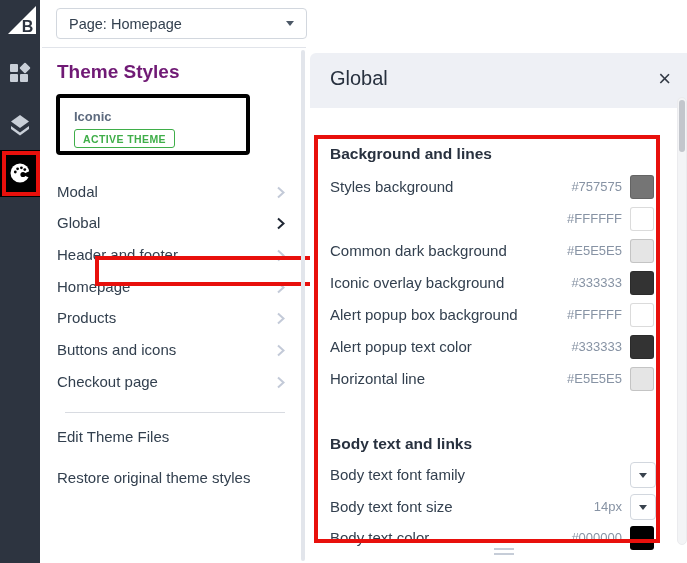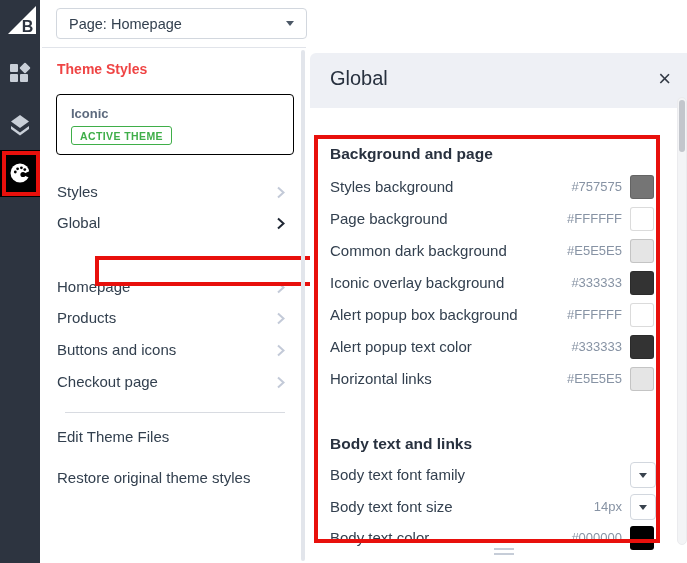--- a/index.html
+++ b/index.html
@@ -32,23 +32,23 @@
   .topbar-border { position:absolute; left:42px; top:47px; width:264px; height:1px; background:#e1e4ea; }
   .page-select { position:absolute; left:16px; top:8px; width:251px; height:31px; background:#fff;
                  border:1px solid #d2d7de; border-radius:4px; cursor:pointer;
                  display:flex; align-items:center; padding:8px 12px; }
   .page-select .lbl { font-size:14.5px; color:#33404f; }
   .caret-down { width:0; height:0; border-left:4.5px solid transparent; border-right:4.5px solid transparent;
                 border-top:5.5px solid #4c5866; margin-left:auto; }
 
   
   .left-panel { position:absolute; left:40px; top:48px; width:270px; height:515px; background:#fff; }
-  .lp-title { position:absolute; left:17px; top:13px; font-size:14px; font-weight:700; color:#ef4444; }
-  .theme-card { position:absolute; left:16px; top:46px; width:238px; height:61px; background:#fff;
-                border:1px solid #000000; border-radius:4px; cursor:pointer; }
+  .lp-title { position:absolute; left:17px; top:13px; font-size:19px; font-weight:700; color:#701a75; }
+  .theme-card { position:absolute; left:16px; top:46px; width:194px; height:61px; background:#fff;
+                border:4px solid #000000; border-radius:4px; cursor:pointer; }
   .theme-name { position:absolute; left:14px; top:11px; font-size:13px; font-weight:700; color:#5d6a7e; }
   .badge { position:absolute; left:14px; top:31px; font-size:10.5px; font-weight:700; letter-spacing:.4px;
            color:#3fae49; border:1px solid #3fae49; border-radius:3px; padding:3px 8px 2px; }
   .menu-item { position:absolute; left:17px; width:236px; height:26px; line-height:26px; cursor:pointer; }
   .menu-item .m-lbl { font-size:15px; color:#33404f; }
   .menu-item svg { position:absolute; right:8px; top:7px; }
   .lp-divider { position:absolute; left:25px; top:364px; width:220px; height:1px; background:#d8dbe1; }
   .footer-link { position:absolute; left:17px; width:230px; height:26px; line-height:26px;
                  font-size:15px; color:#33404f; cursor:pointer; }
   .fl-1 { top:376px; } .fl-2 { top:417px; }
@@ -132,28 +132,34 @@
 
   <section class="left-panel">
     <h1 class="lp-title">Theme Styles</h1>
 
     <div class="theme-card">
       <div class="theme-name">Iconic</div>
       <div class="badge">ACTIVE THEME</div>
     </div>
 
     <div class="menu-item" style="top:131px">
-      <span class="m-lbl">Styles</span>
+      <span class="m-lbl">Modal</span>
       <svg width="8" height="13" viewBox="0 0 8 13" fill="none" stroke="#c3cad8" stroke-width="2">
           <polyline points="1,1.5 6.5,6.5 1,11.5"></polyline>
         </svg>
     </div>
     <div class="menu-item" style="top:162px">
       <span class="m-lbl">Global</span>
       <svg width="8" height="13" viewBox="0 0 8 13" fill="none" stroke="#1f2734" stroke-width="2">
+          <polyline points="1,1.5 6.5,6.5 1,11.5"></polyline>
+        </svg>
+    </div>
+    <div class="menu-item" style="top:194px">
+      <span class="m-lbl">Header and footer</span>
+      <svg width="8" height="13" viewBox="0 0 8 13" fill="none" stroke="#c3cad8" stroke-width="2">
           <polyline points="1,1.5 6.5,6.5 1,11.5"></polyline>
         </svg>
     </div>
     <div class="menu-item" style="top:226px">
       <span class="m-lbl">Homepage</span>
       <svg width="8" height="13" viewBox="0 0 8 13" fill="none" stroke="#c3cad8" stroke-width="2">
           <polyline points="1,1.5 6.5,6.5 1,11.5"></polyline>
         </svg>
     </div>
     <div class="menu-item" style="top:257px">
@@ -182,29 +188,28 @@
     <div class="footer-link fl-2">Restore original theme styles</div>
     <div class="lp-scroll"></div>
   </section>
 
   <section class="right-panel">
     <div class="rp-header">
       <span class="rp-title">Global</span>
       <span class="rp-close">×</span>
     </div>
 
-    <h2 class="sec-heading sh-1">Background and page</h2>
+    <h2 class="sec-heading sh-1">Background and lines</h2>
 
     <div class="setting-row r0">
       <span class="row-label">Styles background</span>
       <span class="row-value">#757575</span>
       <span class="swatch" style="background: rgb(117, 117, 117);"></span>
     </div>
     <div class="setting-row r1">
-      <span class="row-label">Page background</span>
       <span class="row-value">#FFFFFF</span>
       <span class="swatch" style="background: rgb(255, 255, 255);"></span>
     </div>
     <div class="setting-row r2">
       <span class="row-label">Common dark background</span>
       <span class="row-value">#E5E5E5</span>
       <span class="swatch" style="background: rgb(229, 229, 229);"></span>
     </div>
     <div class="setting-row r3">
       <span class="row-label">Iconic overlay background</span>
@@ -215,21 +220,21 @@
       <span class="row-label">Alert popup box background</span>
       <span class="row-value">#FFFFFF</span>
       <span class="swatch" style="background: rgb(255, 255, 255);"></span>
     </div>
     <div class="setting-row r5">
       <span class="row-label">Alert popup text color</span>
       <span class="row-value">#333333</span>
       <span class="swatch" style="background: rgb(51, 51, 51);"></span>
     </div>
     <div class="setting-row r6">
-      <span class="row-label">Horizontal links</span>
+      <span class="row-label">Horizontal line</span>
       <span class="row-value">#E5E5E5</span>
       <span class="swatch" style="background: rgb(229, 229, 229);"></span>
     </div>
 
     <h2 class="sec-heading sh-2">Body text and links</h2>
 
     <div class="setting-row r7">
       <span class="row-label">Body text font family</span>
       <span class="dd-btn">
           <span class="caret-down"></span>

